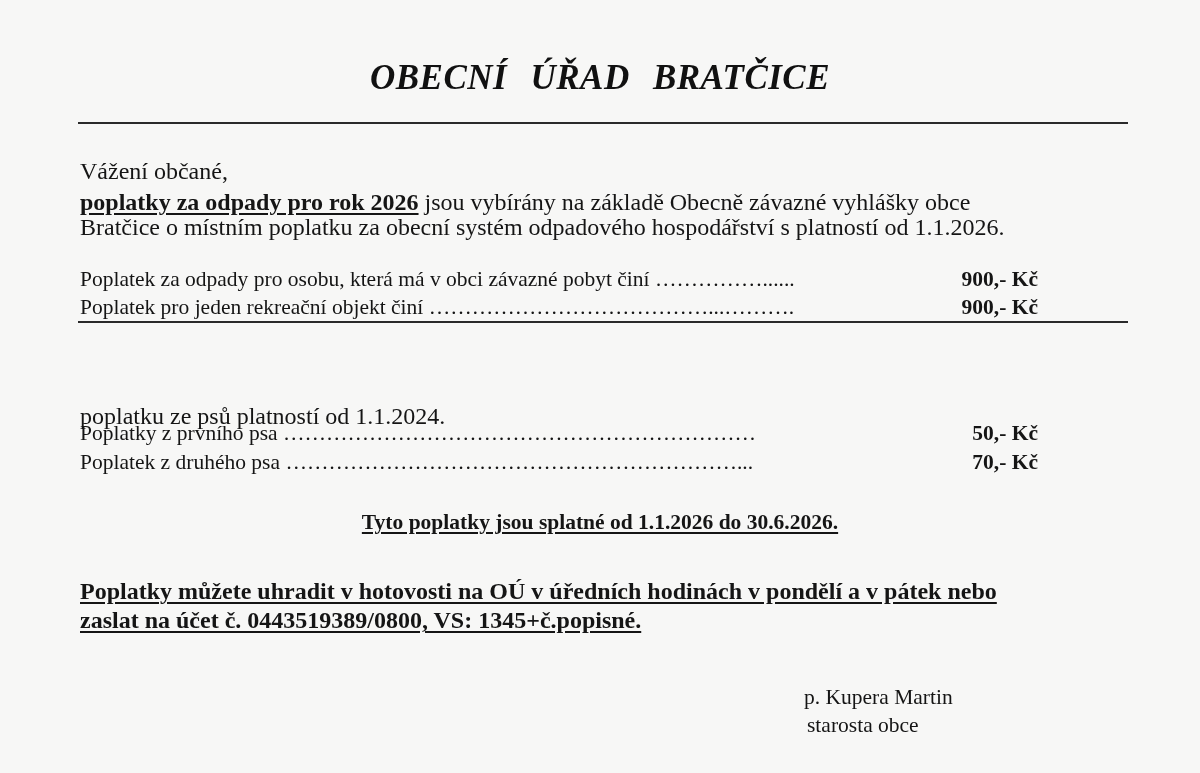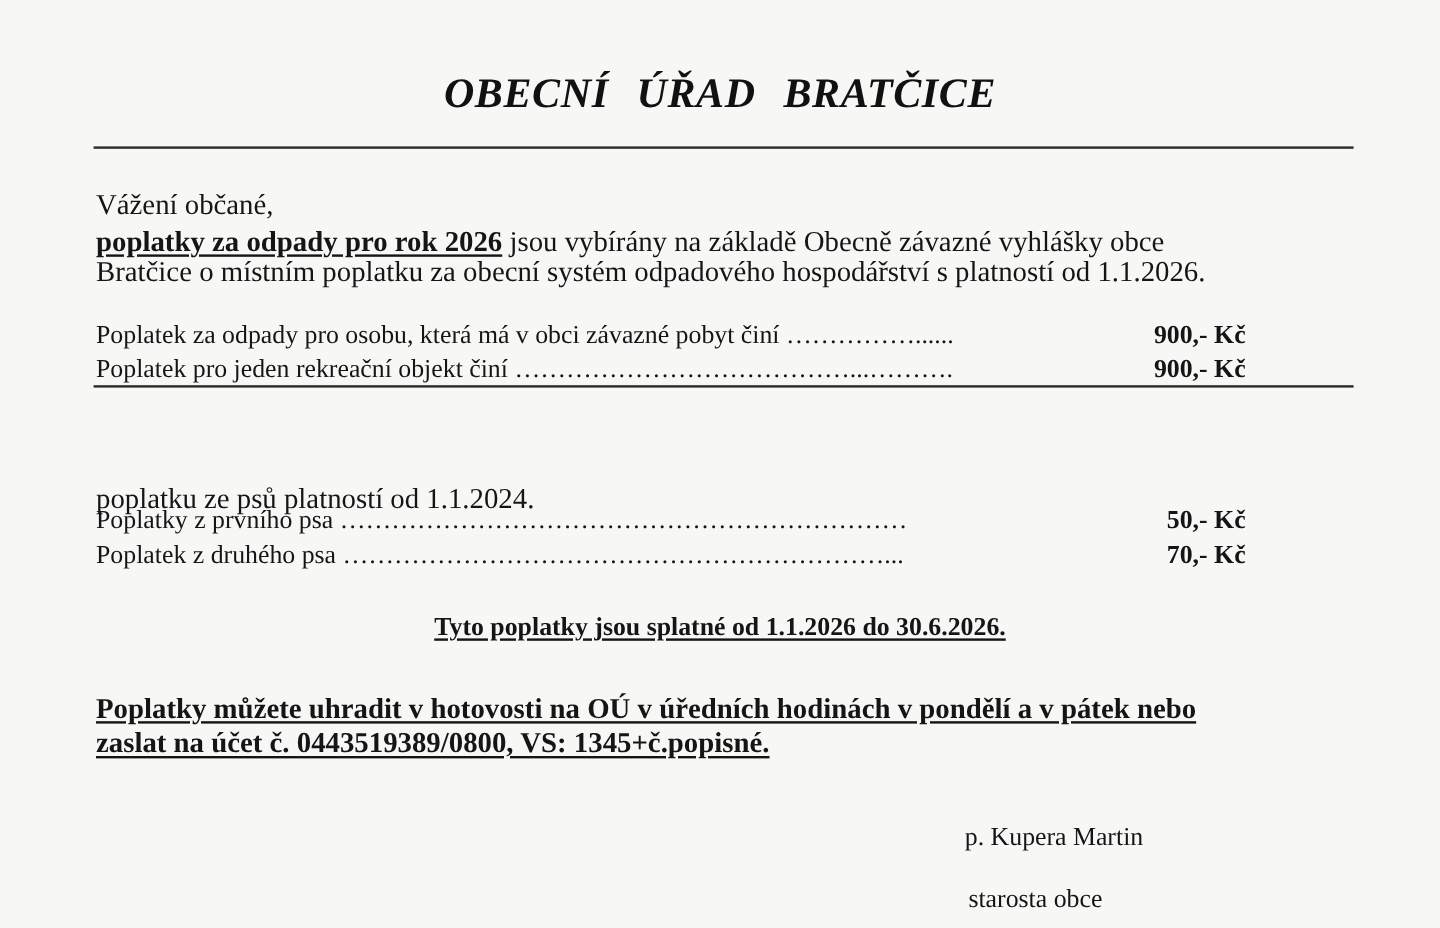--- a/index.html
+++ b/index.html
@@ -119,15 +119,15 @@
   </div>
 
   <div class="center-line" style="top:509px;">
     <span class="u">Tyto poplatky jsou splatné od 1.1.2026 do 30.6.2026.</span>
   </div>
 
   <div class="line b u" style="top:566px;">Poplatky můžete uhradit v hotovosti na OÚ v úředních hodinách v pondělí a v pátek nebo</div>
   <div class="line b u" style="top:595px;">zaslat na účet č. 0443519389/0800, VS: 1345+č.popisné.</div>
 
   <div class="sign" style="left:776px; top:684px;margin-left:28px;">p. Kupera Martin</div>
-  <div class="sign" style="left:807px; top:712px;margin-top:24px;">starosta obce</div>
+  <div class="sign" style="left:807px; top:712px;">starosta obce</div>
 
 </div>
 
 </body></html>

